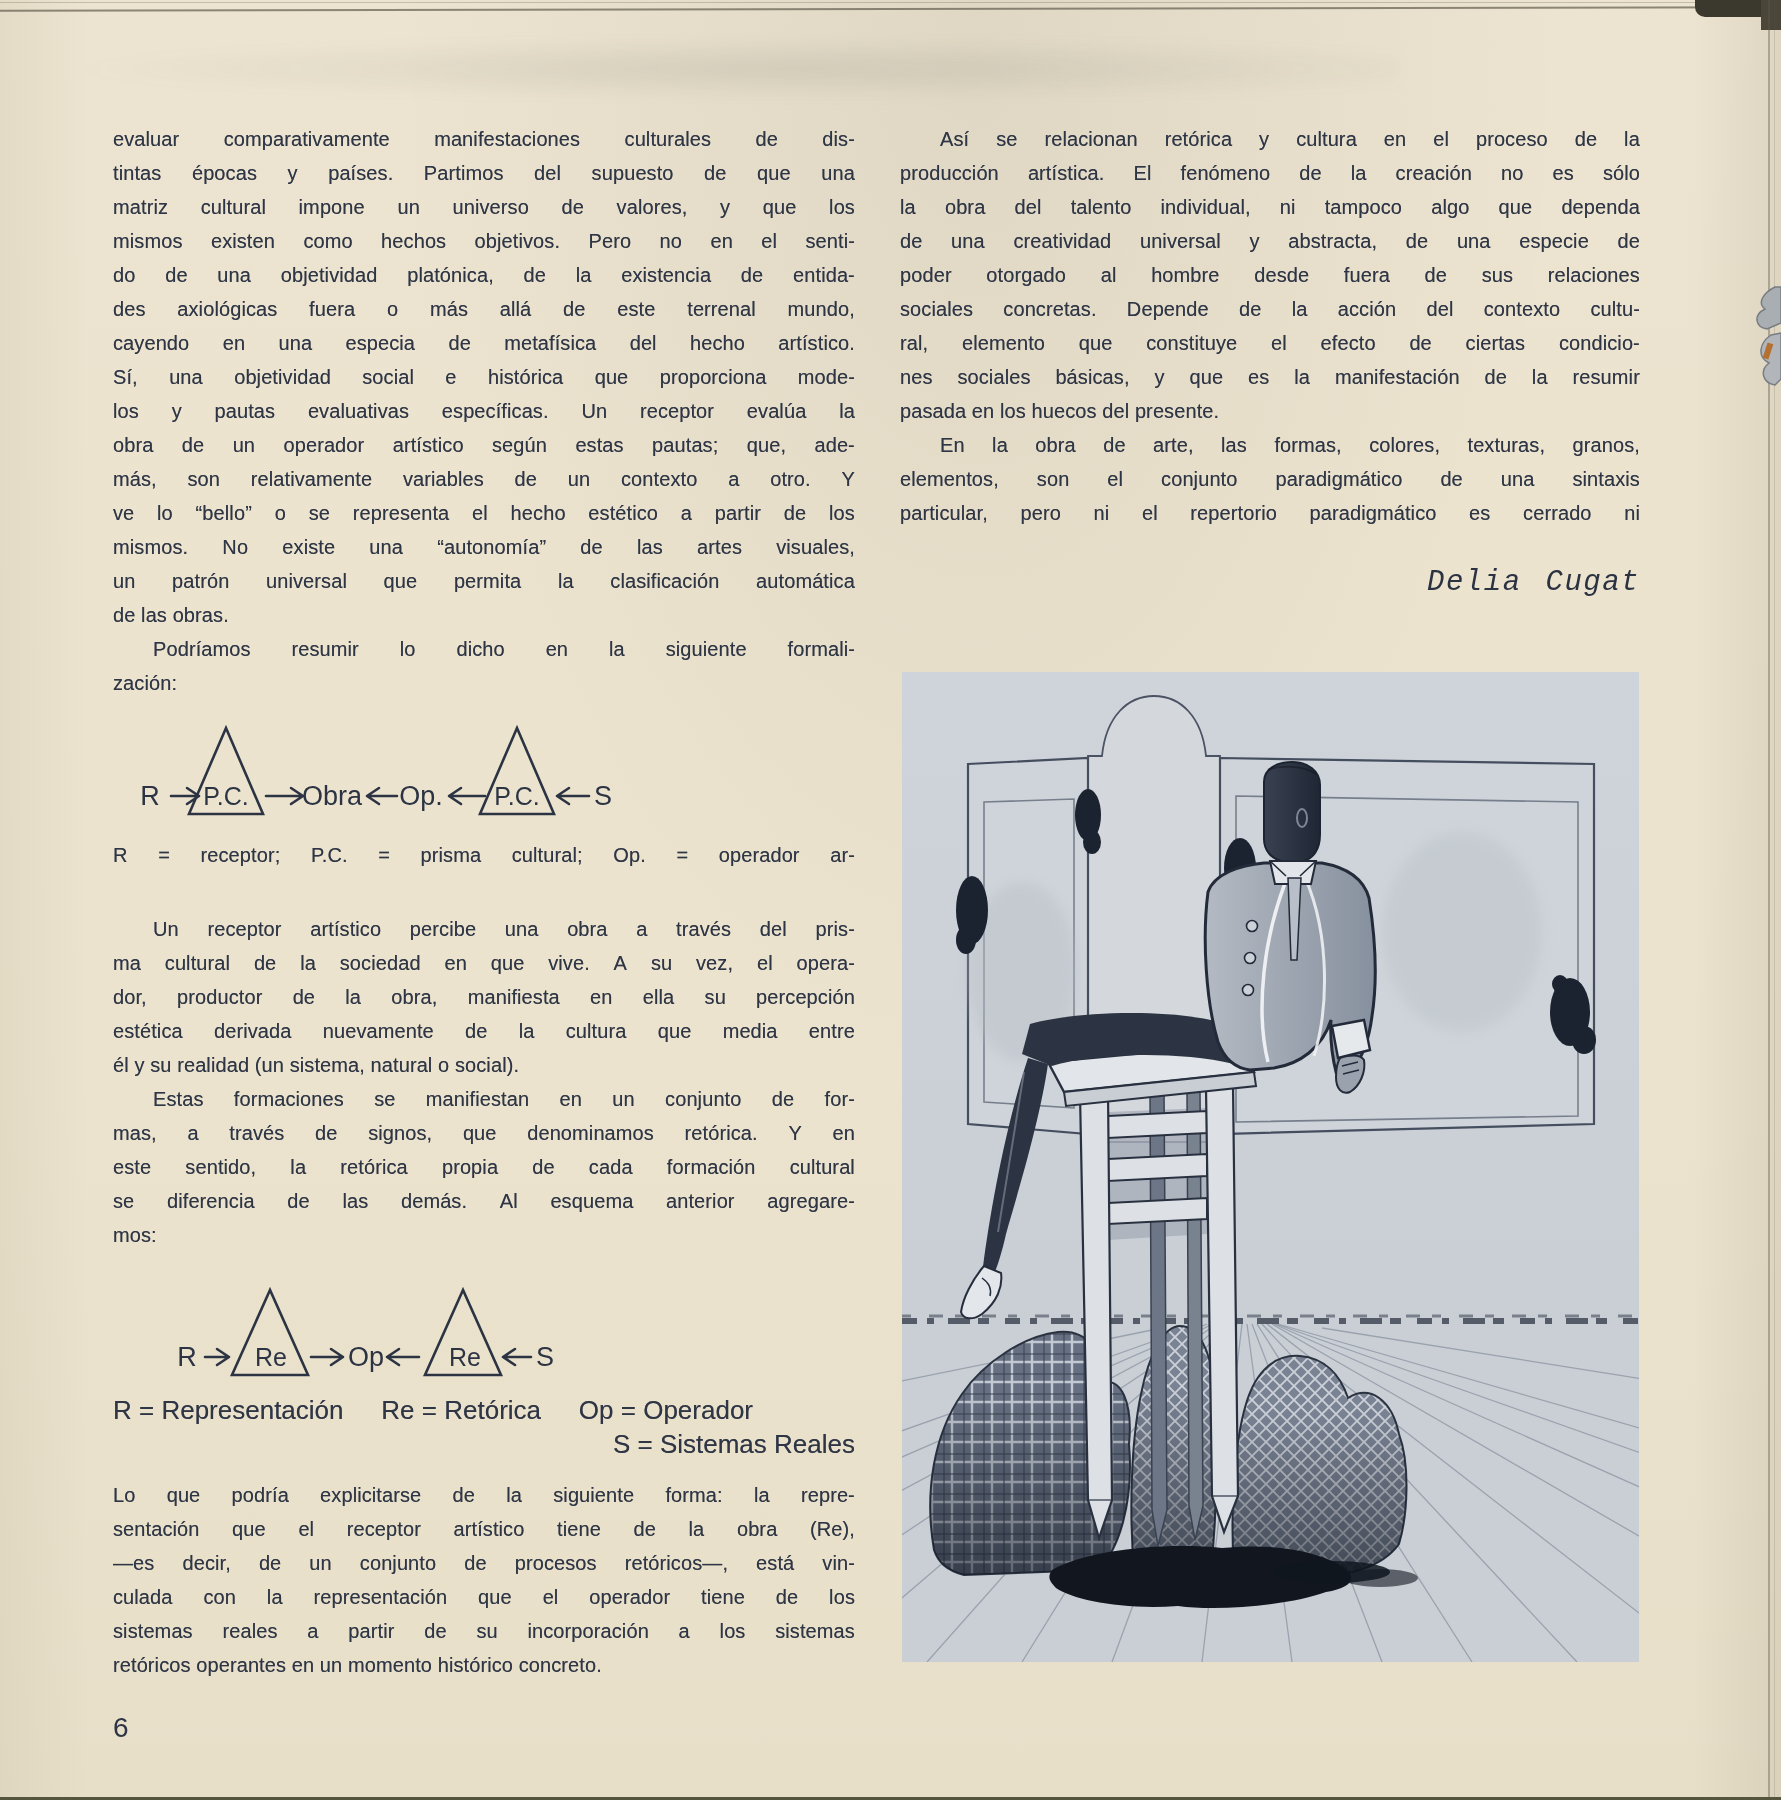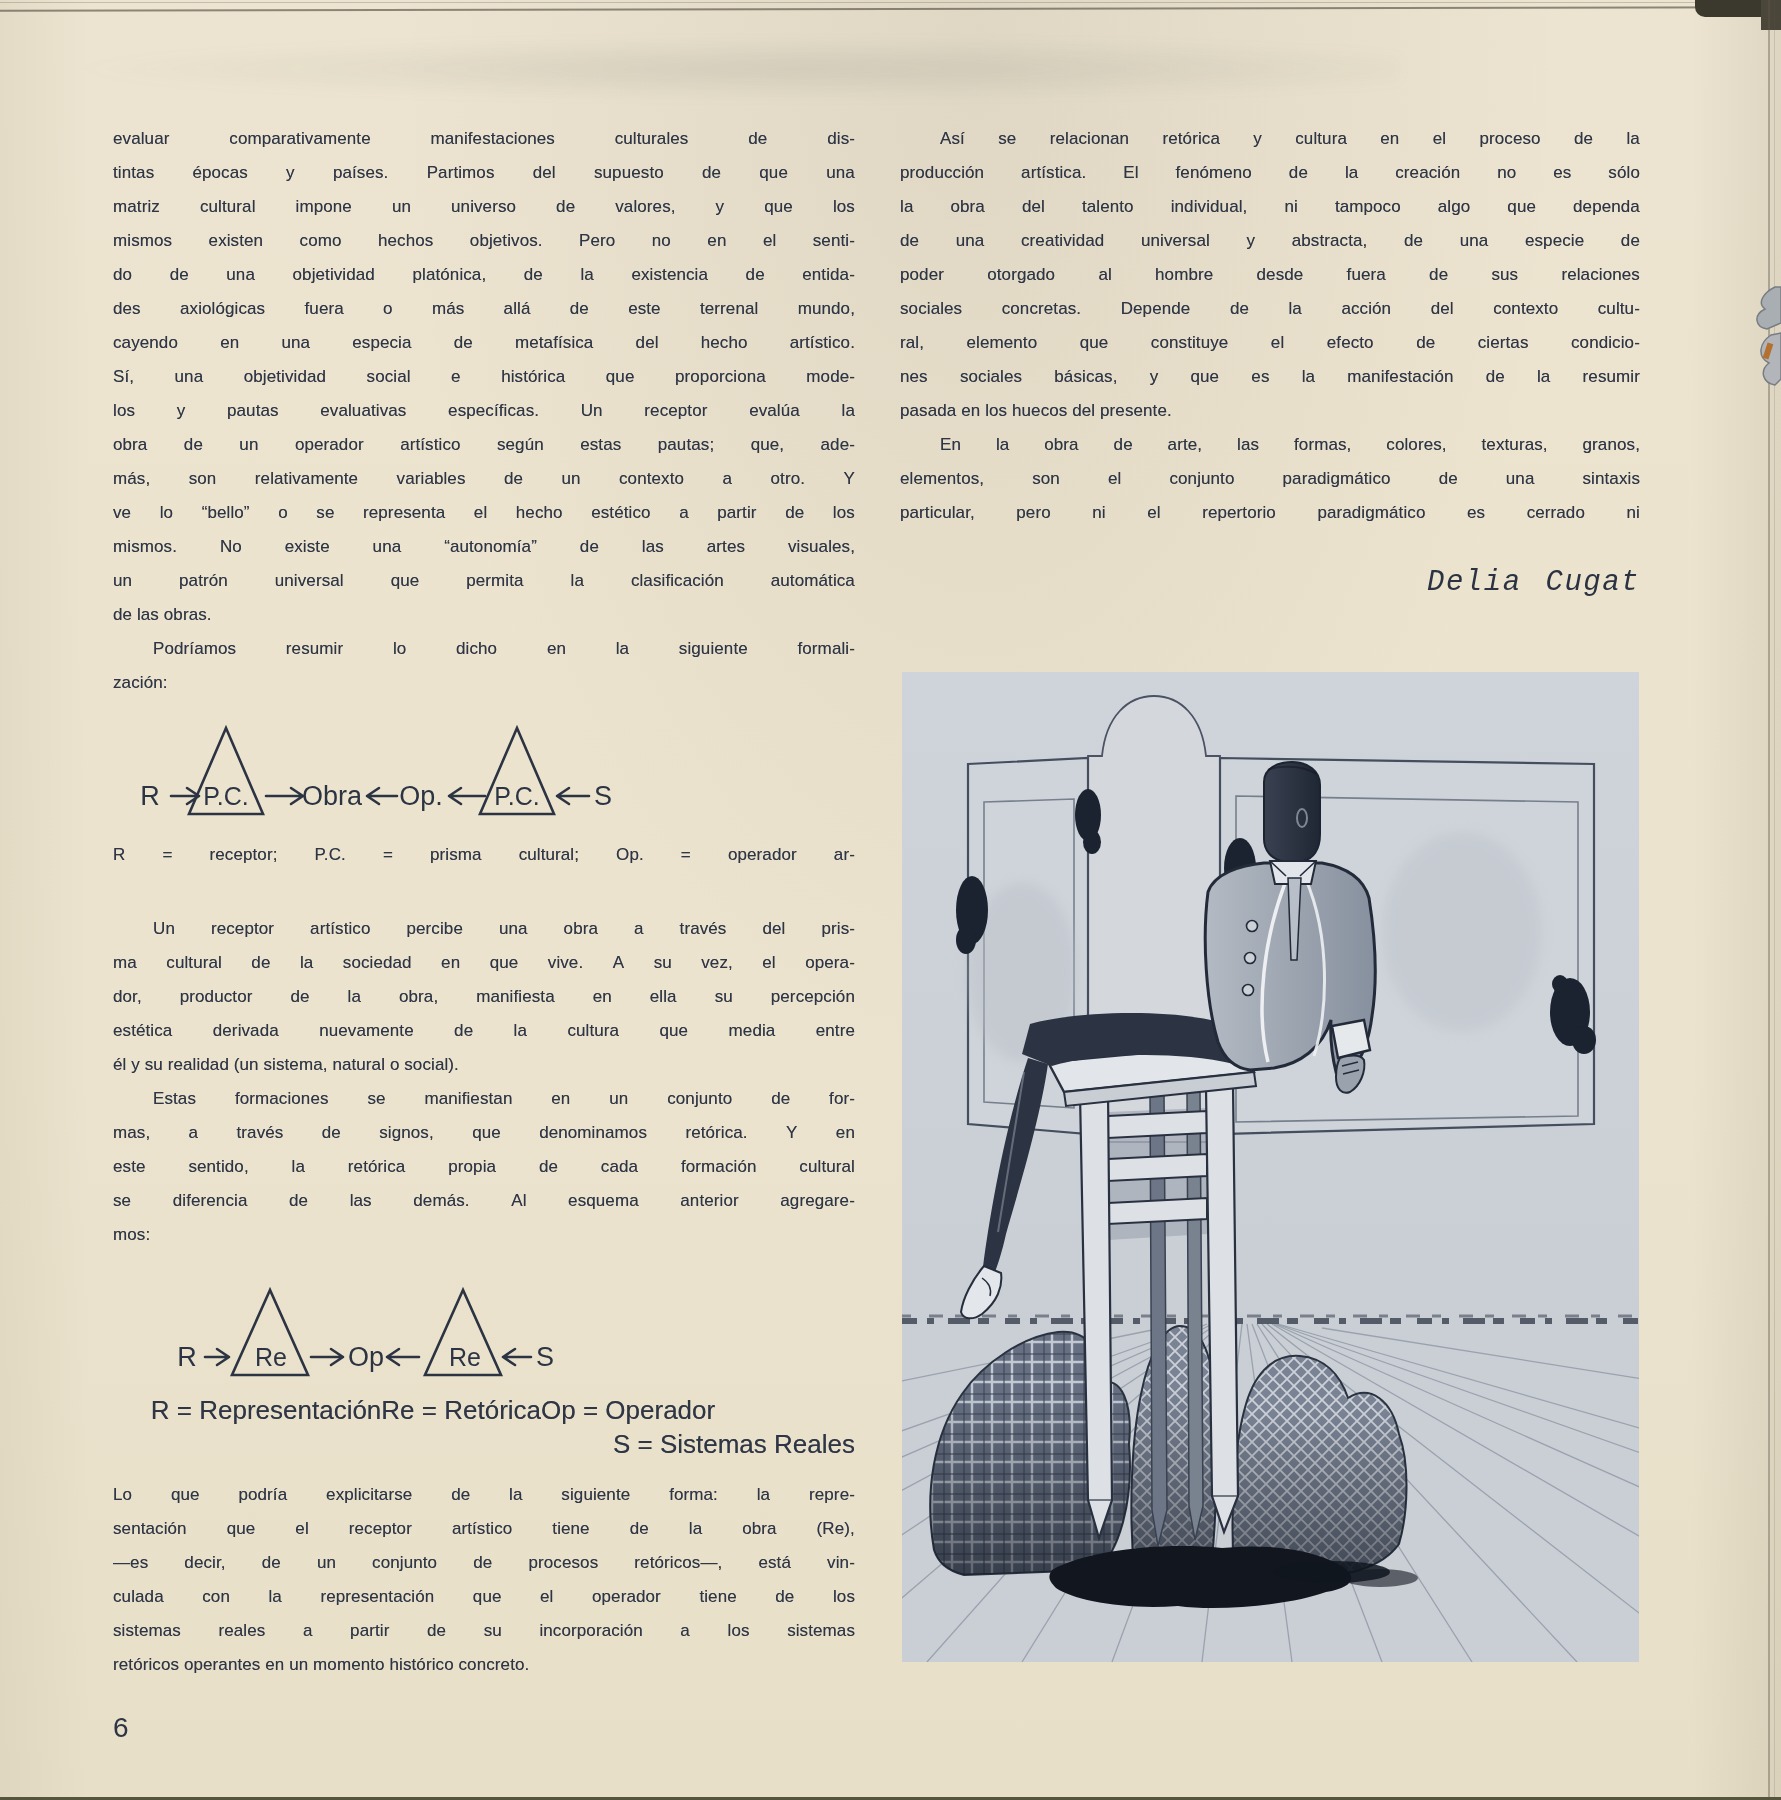--- a/index.html
+++ b/index.html
@@ -18,25 +18,25 @@
   .top-smudge{position:absolute;left:60px;top:38px;width:1340px;height:62px;background:radial-gradient(ellipse at 55% 50%, rgba(110,110,105,0.14), transparent 70%);filter:blur(6px);}
   .corner-dark{position:absolute;right:0;top:0;width:86px;height:17px;background:#3b382d;border-radius:0 0 0 10px;}
   .corner-dark2{position:absolute;right:0;top:0;width:20px;height:30px;background:#4a463a;}
   .right-crease{position:absolute;right:11px;top:0;height:100%;width:2px;background:rgba(95,88,72,0.4);}
   .right-crease2{position:absolute;right:6px;top:0;height:100%;width:1px;background:rgba(95,88,72,0.18);}
   .bottom-edge{position:absolute;left:0;bottom:0;width:100%;height:3px;background:#53563d;}
   .tear{position:absolute;right:0;top:283px;}
   
   .col{position:absolute;}
   .para{margin:0;}
-  .line{height:34px;line-height:34px;font-size:17px;letter-spacing:0.1px;color:#2e3545;text-shadow:0 0 0.5px rgba(46,53,69,0.55);white-space:nowrap;}
+  .line{height:34px;line-height:34px;font-size:20px;letter-spacing:0.1px;color:#2e3545;text-shadow:0 0 0.5px rgba(46,53,69,0.55);white-space:nowrap;}
   .jl{display:flex;justify-content:space-between;white-space:normal;}
   .ind{padding-left:40px;}
   .last{text-align:left;}
-  .legend2-row{display:flex;justify-content:center;width:640px;height:34px;line-height:34px;font-size:26px;text-shadow:0 0 0.5px rgba(46,53,69,0.55);}
+  .legend2-row{display:flex;justify-content:space-between;width:640px;height:34px;line-height:34px;font-size:26px;text-shadow:0 0 0.5px rgba(46,53,69,0.55);}
   .legend2-line2{height:34px;line-height:34px;font-size:26px;text-shadow:0 0 0.5px rgba(46,53,69,0.55);text-align:right;}
   .byline{position:absolute;left:900px;top:566px;width:740px;text-align:right;font-family:Liberation Mono, monospace;font-style:italic;font-size:29px;letter-spacing:1.5px;word-spacing:5px;color:#2b3241;}
   .pagenum{position:absolute;left:113px;top:1712px;font-size:28px;color:#2e3545;}
   .diag{position:absolute;left:113px;}
   .diag text{font-family:"Liberation Sans",sans-serif;fill:#2c3444;}
   .illus{position:absolute;left:902px;top:672px;}
 </style>
 </head>
 <body>
 

